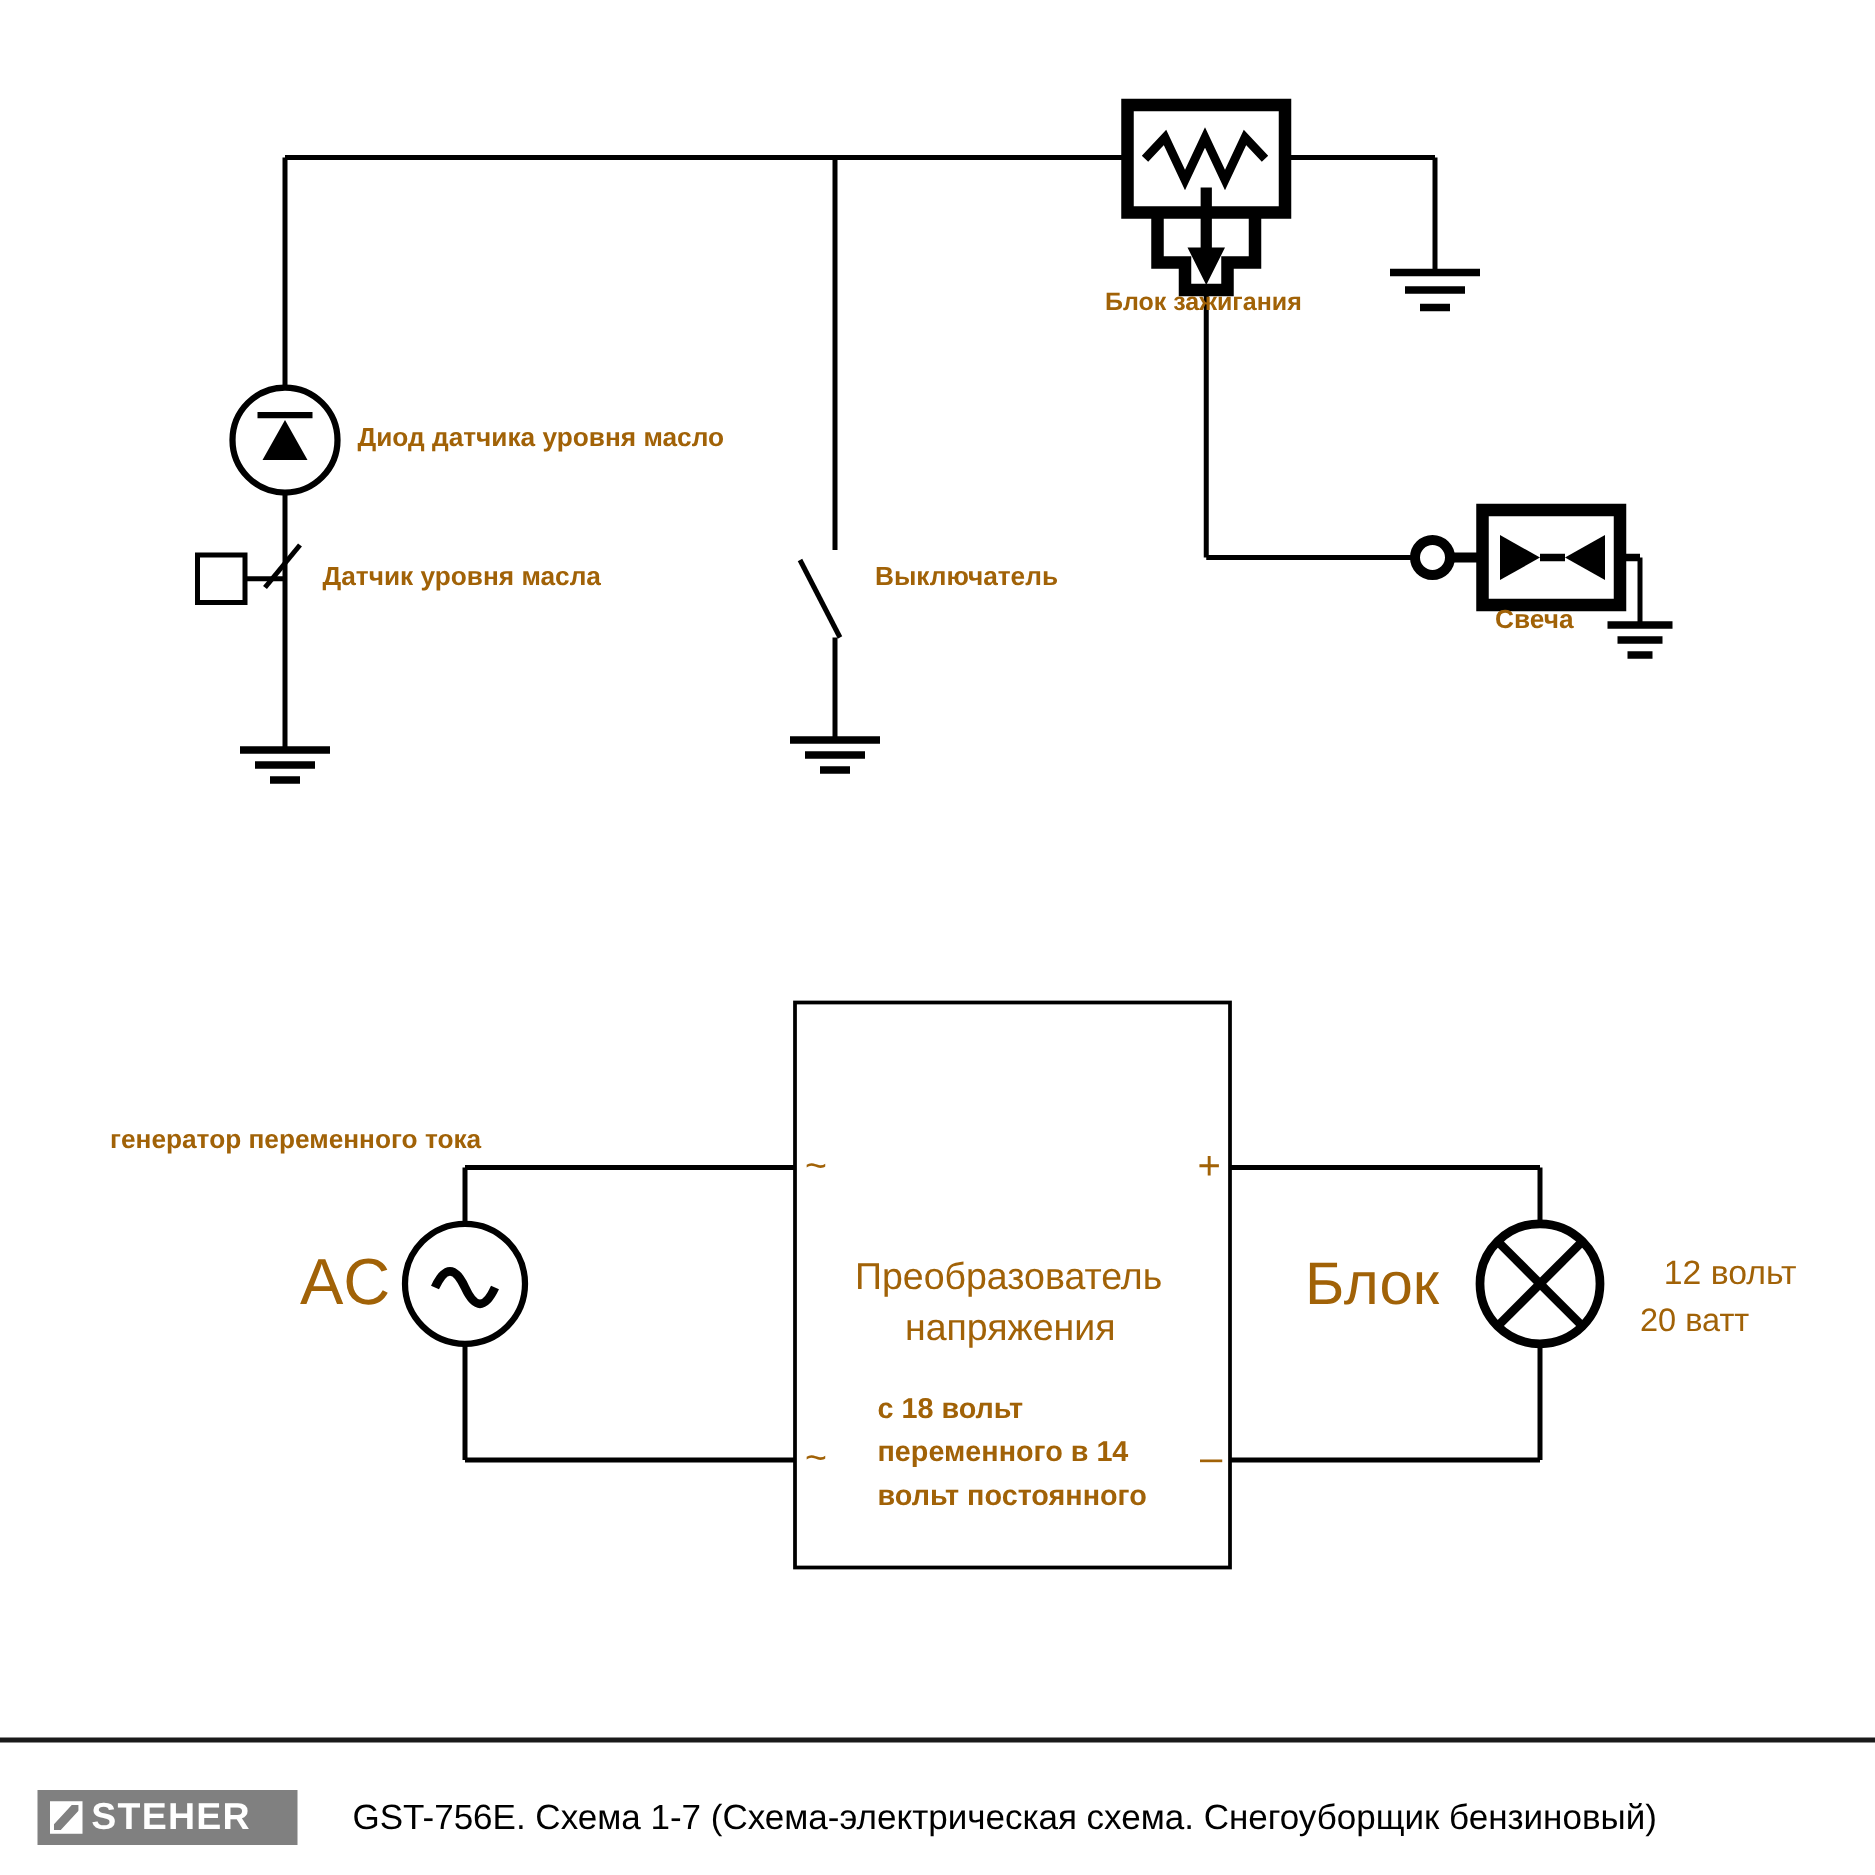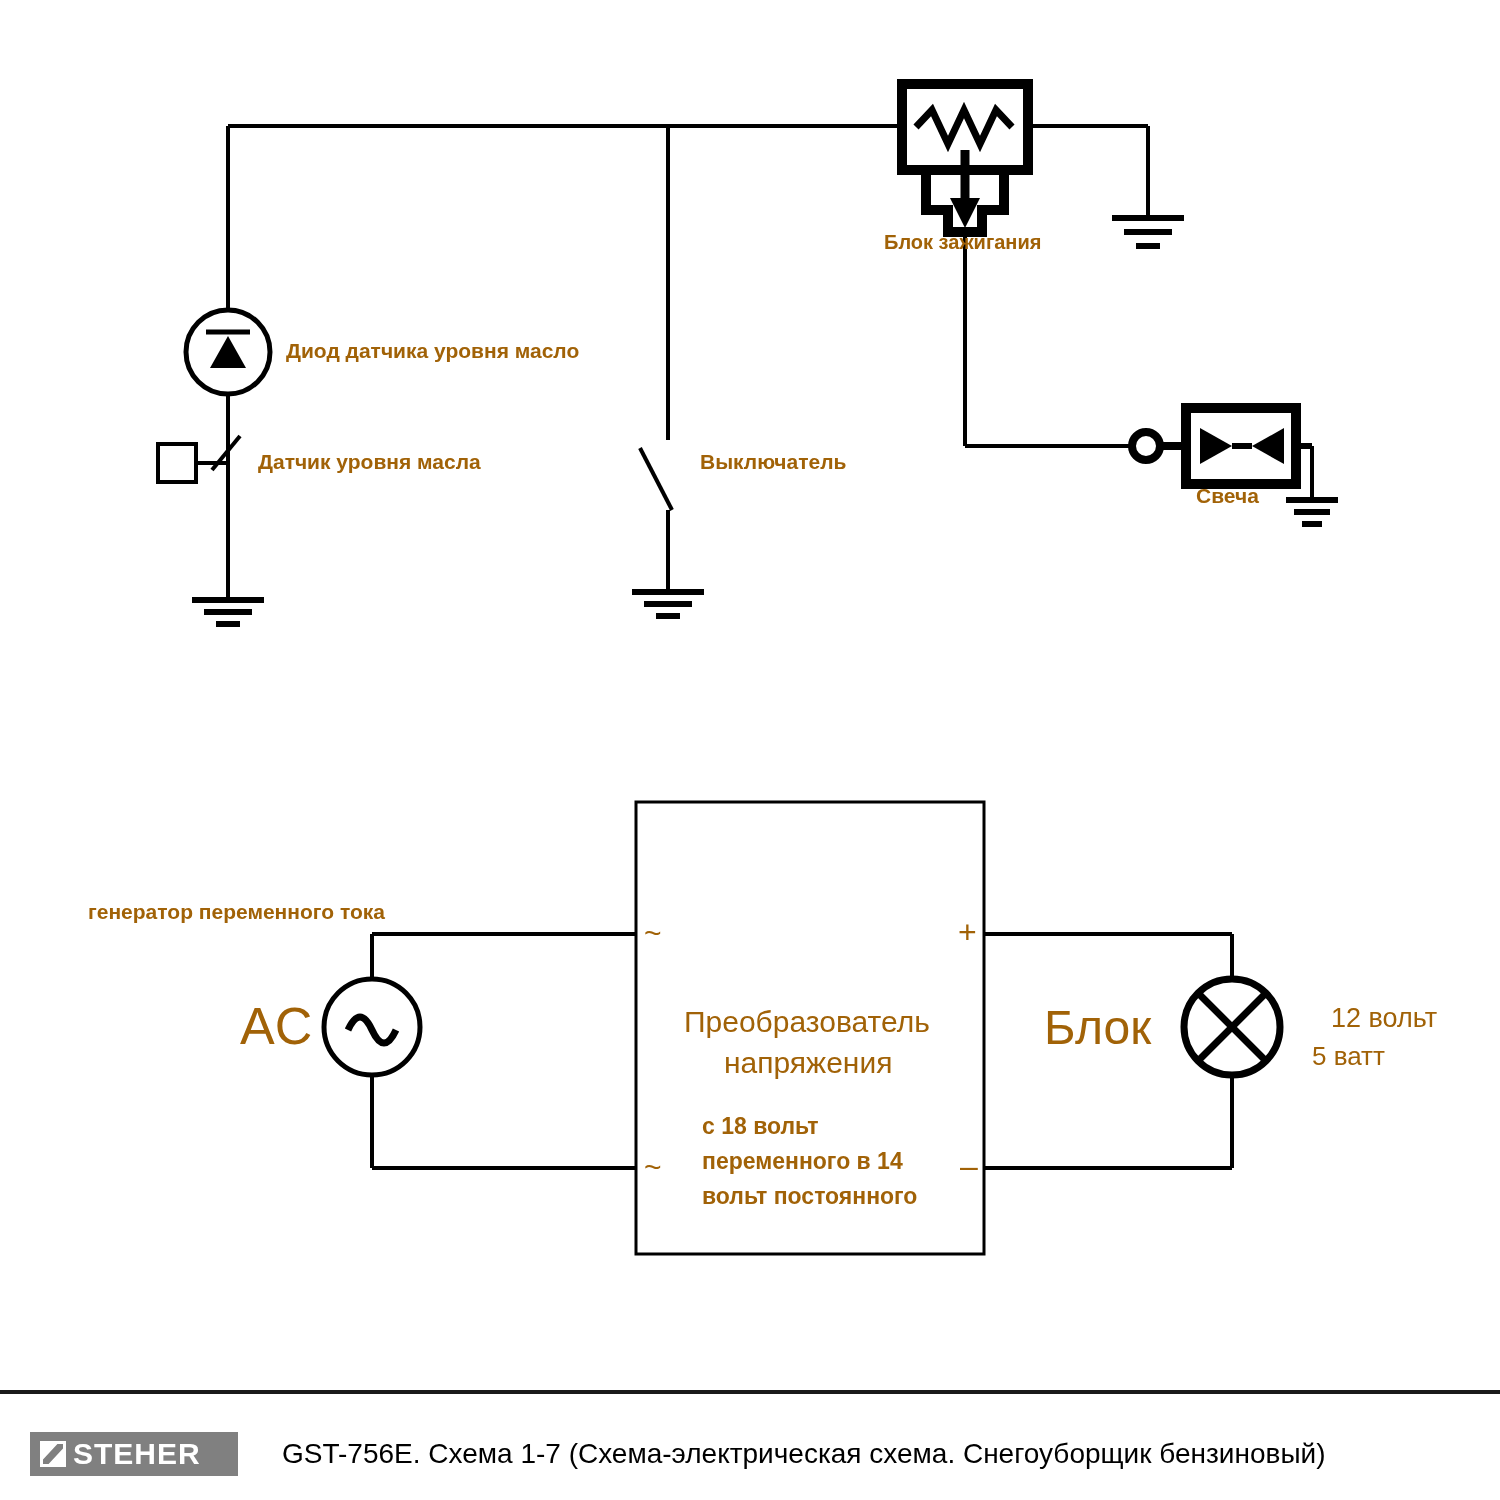--- a/index.html
+++ b/index.html
@@ -136,21 +136,21 @@
   <div class="lbl bold" style="left:702px;top:1148px;font-size:23px;">переменного в 14</div>
   <div class="lbl bold" style="left:702px;top:1183px;font-size:23px;">вольт постоянного</div>
 
   <div class="lbl" style="left:644px;top:916px;font-size:30px;">~</div>
   <div class="lbl" style="left:644px;top:1150px;font-size:30px;">~</div>
   <div class="lbl" style="left:958px;top:914px;font-size:32px;">+</div>
   <div class="lbl" style="left:960px;top:1148px;font-size:32px;">–</div>
 
   <div class="lbl" style="left:1044px;top:1000px;font-size:48px;">Блок</div>
   <div class="lbl" style="left:1312px;top:1003px;font-size:27px;margin-left:19px;">12 вольт</div>
-  <div class="lbl" style="left:1312px;top:1041px;font-size:26px;">5 ватт</div>
+  <div class="lbl" style="left:1312px;top:1041px;font-size:26px;">20 ватт</div>
 
   <div id="footer">
     <div id="footer-rule"></div>
     <div id="logo-box">
       <span id="logo-mark"></span>
       <span id="logo-text">STEHER</span>
     </div>
     <div id="footer-caption">
       <span class="model">GST-756E.</span>
       <span>Схема 1-7 (Схема-электрическая схема. Снегоуборщик бензиновый)</span>

